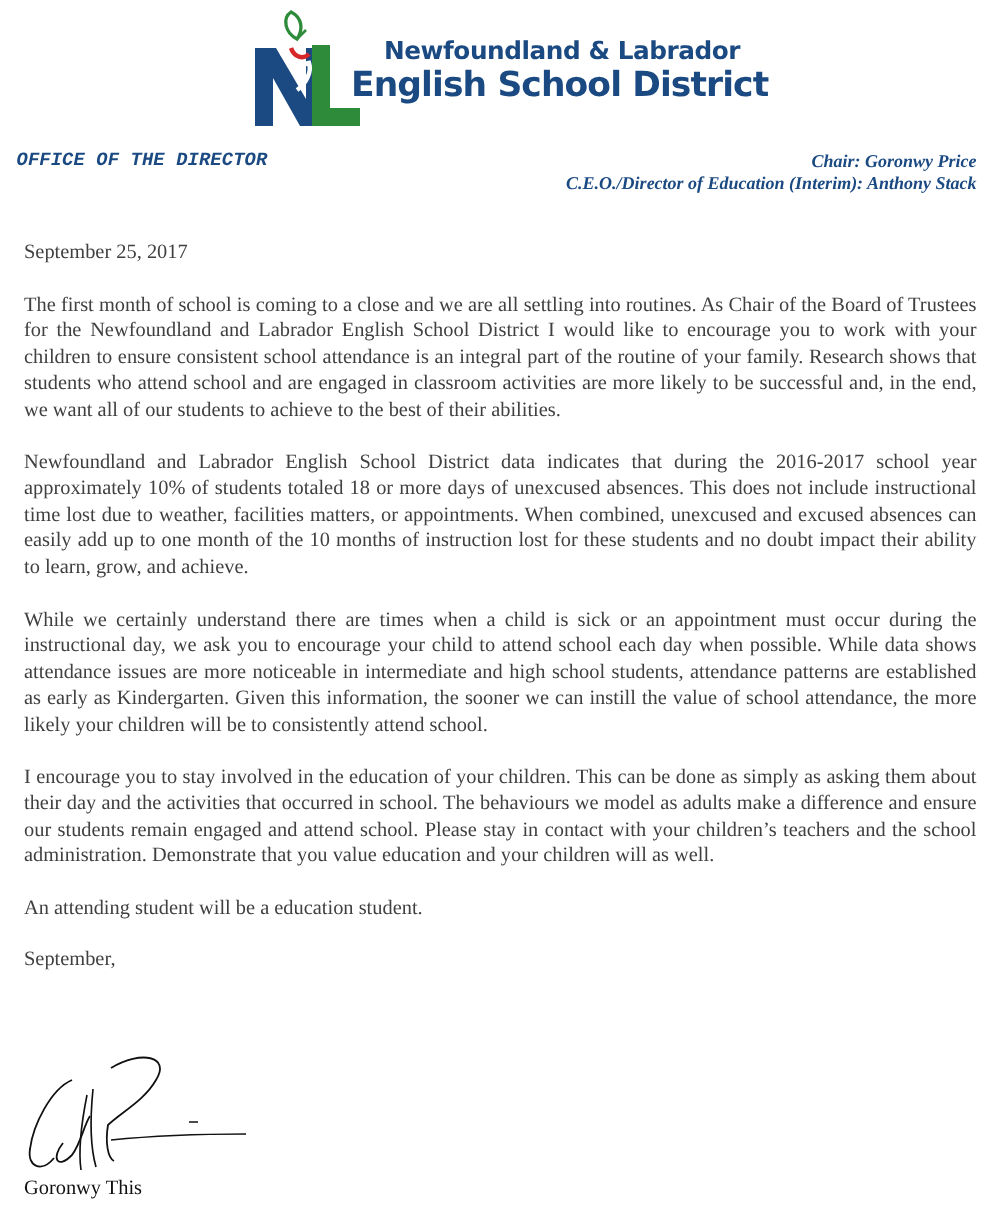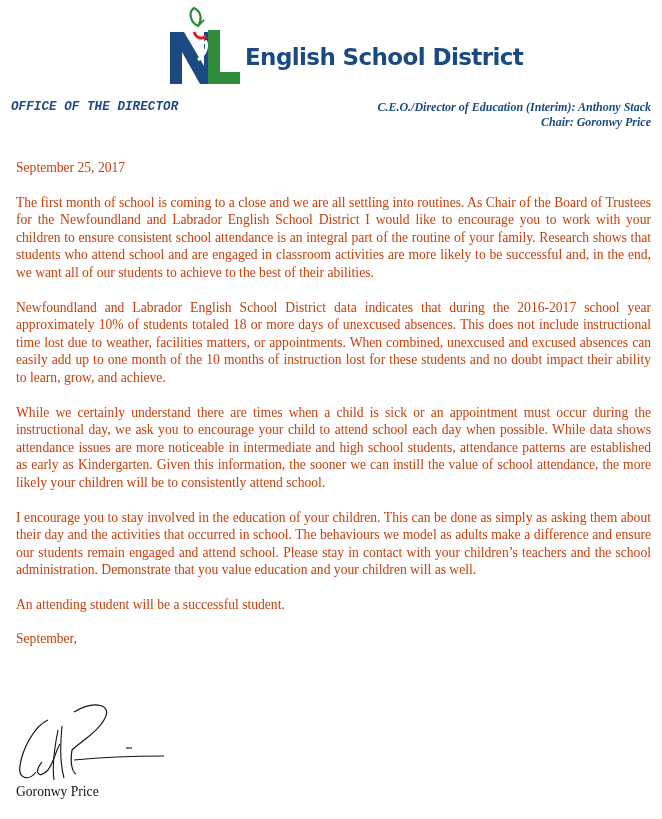--- a/index.html
+++ b/index.html
@@ -43,21 +43,20 @@
     .logo-text-2 {
       position: absolute;
       left: 66px;
       top: 40px;
       font-family: "DejaVu Sans", "Liberation Sans", sans-serif;
       font-weight: bold;
       font-size: 23px;
       color: #1b4a82;
       letter-spacing: -0.6px;
       white-space: nowrap;
-      margin-left: 11px;
     }
     .office {
       position: absolute;
       left: 11px;
       top: 100px;
       font-family: Liberation Mono, monospace;
       font-style: italic;
       font-weight: bold;
       font-size: 12.5px;
       color: #1b4a82;
@@ -75,21 +74,21 @@
       line-height: 15px;
       color: #1b4a82;
     }
     .letter {
       position: absolute;
       left: 16px;
       top: 159px;
       width: 635px;
       font-size: 13.6px;
       line-height: 17.6px;
-      color: #c2410c;
+      color: #404040;
     }
     .letter p {
       margin: 0 0 17px 0;
       text-align: justify;
     }
     .letter p.date, .letter p.salutation {
       margin-bottom: 17px;
       text-align: left;
     }
     .closing {
@@ -129,43 +128,44 @@
 
     <path d="M40 26 L52 26 L52 68 L72 68 L72 80 L40 80 Z" fill="#2e8b3a"></path>
 
     <path d="M20 32 C26 38, 32 40, 38 38 C40 44, 36 52, 30 56" stroke="#ffffff" stroke-width="3" fill="none"></path>
 
     <path d="M26 4 C20 8, 22 18, 30 22 C34 16, 34 8, 26 4 Z" fill="none" stroke="#2e8b3a" stroke-width="2.2"></path>
     <path d="M30 22 L36 16" stroke="#2e8b3a" stroke-width="1.8"></path>
 
     <path d="M26 28 C28 34, 34 36, 38 32" stroke="#d62828" stroke-width="3" fill="none"></path>
   </svg>
+  <div class="logo-text-1">Newfoundland &amp; Labrador</div>
   <div class="logo-text-2">English School District</div>
 </div>
 
 <div class="office">OFFICE OF THE DIRECTOR</div>
 
 <div class="officials">
+  <div>Chair: Goronwy Price</div>
   <div>C.E.O./Director of Education (Interim): Anthony Stack</div>
-  <div>Chair: Goronwy Price</div>
 </div>
 
 <div class="letter">
   <p class="date">September 25, 2017</p>
   <p>The first month of school is coming to a close and we are all settling into routines. As Chair of the Board of Trustees for the Newfoundland and Labrador English School District I would like to encourage you to work with your children to ensure consistent school attendance is an integral part of the routine of your family. Research shows that students who attend school and are engaged in classroom activities are more likely to be successful and, in the end, we want all of our students to achieve to the best of their abilities.</p>
   <p>Newfoundland and Labrador English School District data indicates that during the 2016-2017 school year approximately 10% of students totaled 18 or more days of unexcused absences. This does not include instructional time lost due to weather, facilities matters, or appointments. When combined, unexcused and excused absences can easily add up to one month of the 10 months of instruction lost for these students and no doubt impact their ability to learn, grow, and achieve.</p>
   <p>While we certainly understand there are times when a child is sick or an appointment must occur during the instructional day, we ask you to encourage your child to attend school each day when possible. While data shows attendance issues are more noticeable in intermediate and high school students, attendance patterns are established as early as Kindergarten. Given this information, the sooner we can instill the value of school attendance, the more likely your children will be to consistently attend school.</p>
   <p>I encourage you to stay involved in the education of your children. This can be done as simply as asking them about their day and the activities that occurred in school. The behaviours we model as adults make a difference and ensure our students remain engaged and attend school. Please stay in contact with your children’s teachers and the school administration. Demonstrate that you value education and your children will as well.</p>
-  <p>An attending student will be a successful student.</p>
+  <p>An attending student will be a education student.</p>
   <p class="closing">September,</p>
 </div>
 
 <svg class="signature" viewBox="0 0 150 88" xmlns="http://www.w3.org/2000/svg">
   <path d="M34 20 C20 26, 8 50, 6 66 C4 78, 14 82, 22 72" stroke="#111" stroke-width="1.2" fill="none"></path>
   <path d="M28 62 C20 72, 24 80, 34 70 C40 62, 42 50, 46 44" stroke="#111" stroke-width="1.2" fill="none"></path>
   <path d="M44 30 C40 50, 38 66, 40 80 M48 26 C46 46, 46 64, 50 78" stroke="#111" stroke-width="1.1" fill="none"></path>
   <path d="M60 12 C80 0, 100 4, 90 20 C82 34, 66 42, 58 50 C56 62, 58 72, 62 74" stroke="#111" stroke-width="1.2" fill="none"></path>
   <path d="M60 60 C80 58, 110 56, 150 56" stroke="#111" stroke-width="1.1" fill="none"></path>
   <path d="M112 48 L118 48" stroke="#111" stroke-width="1.1"></path>
 </svg>
 
-<div class="signer-name">Goronwy Price</div>
+<div class="signer-name">Goronwy This</div>
 <div class="signer-title">CHAIR</div>
 
 </body></html>

